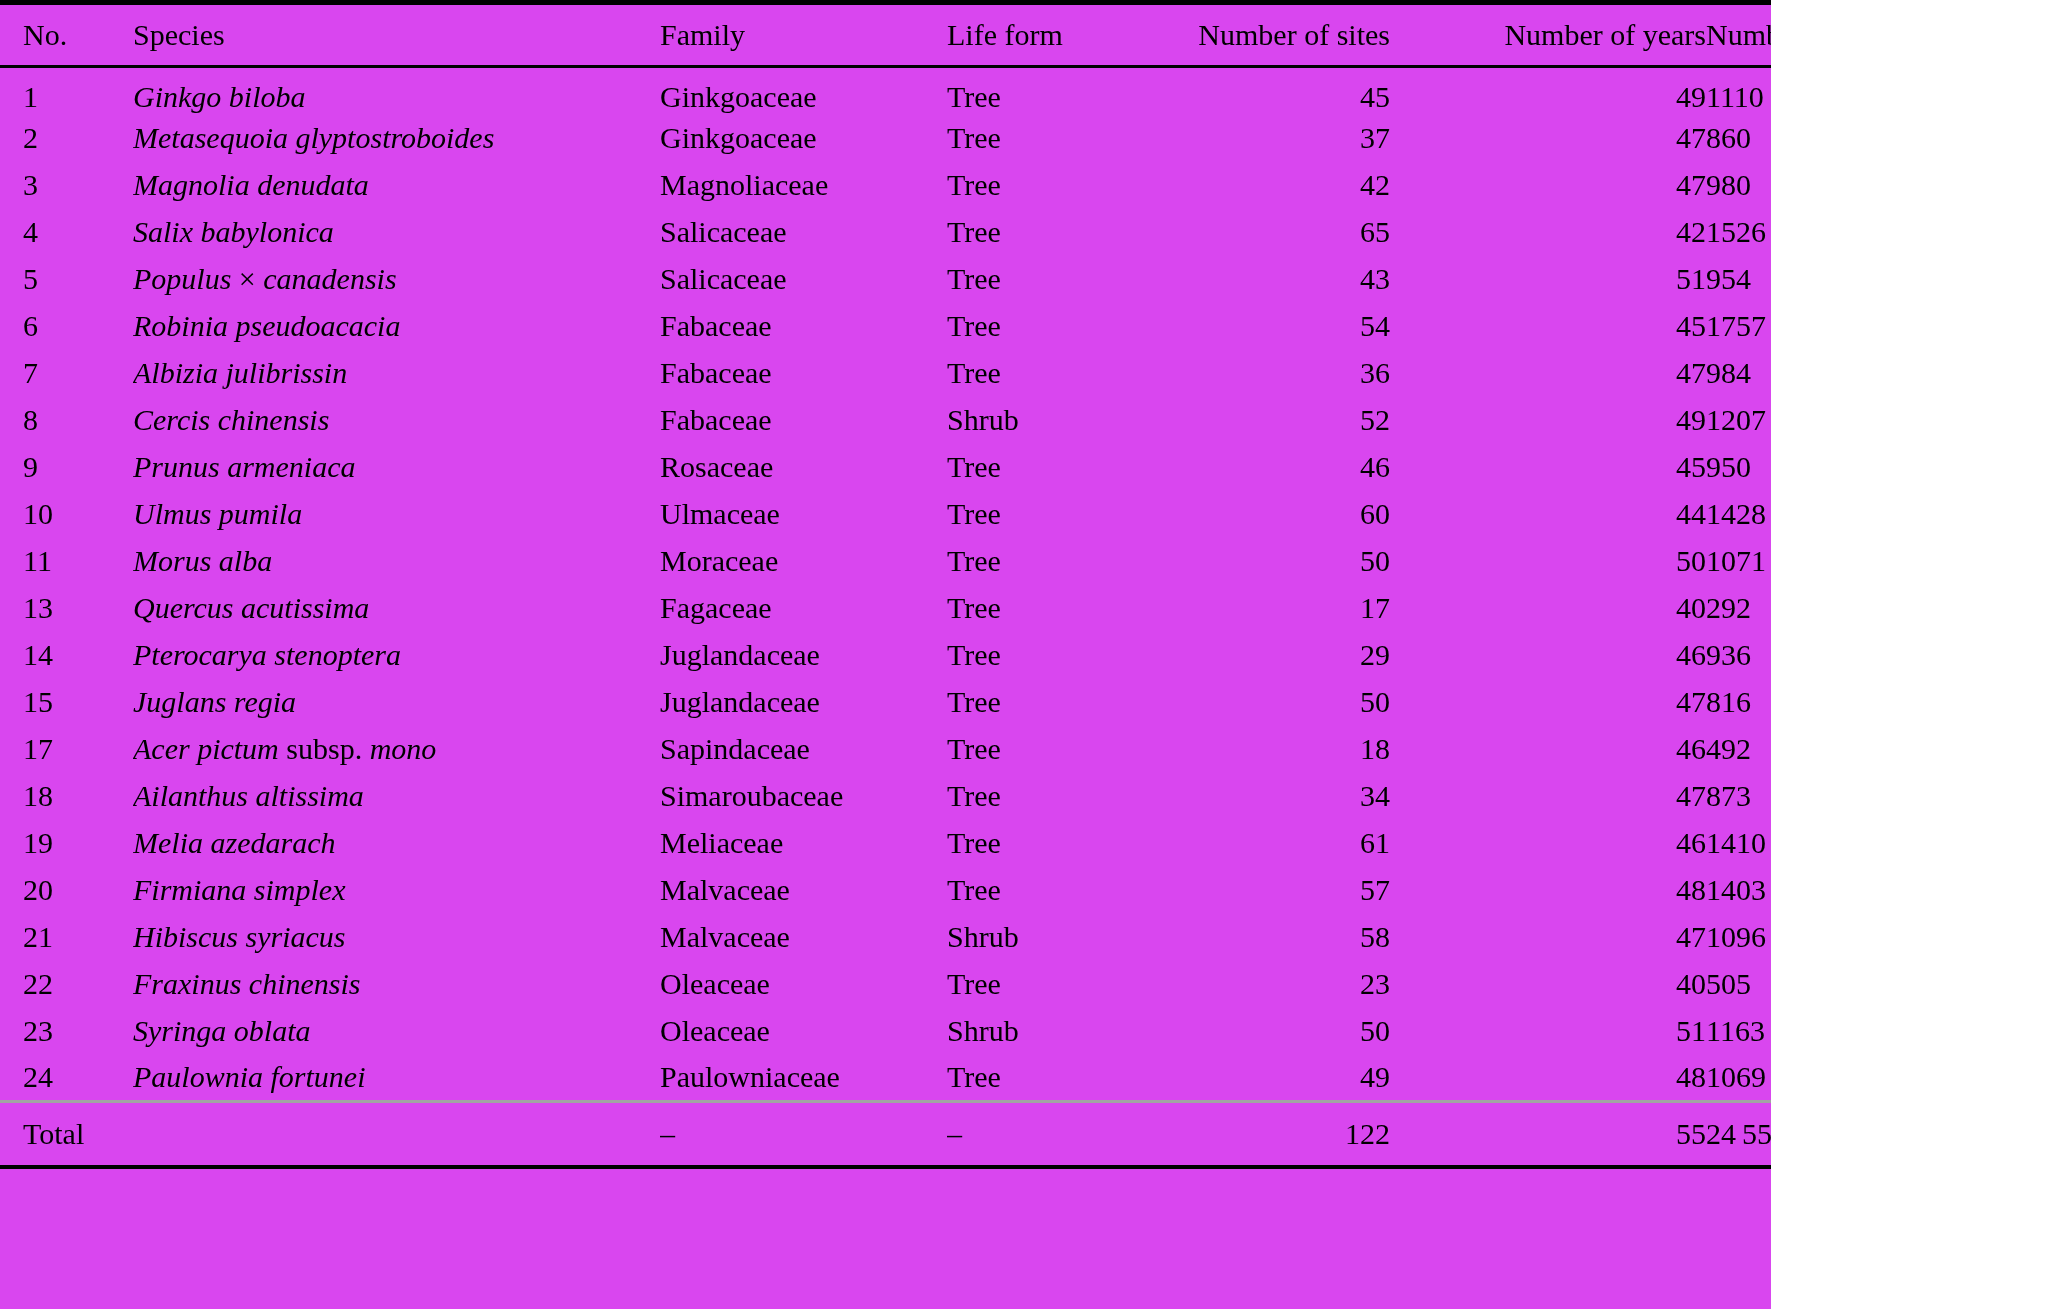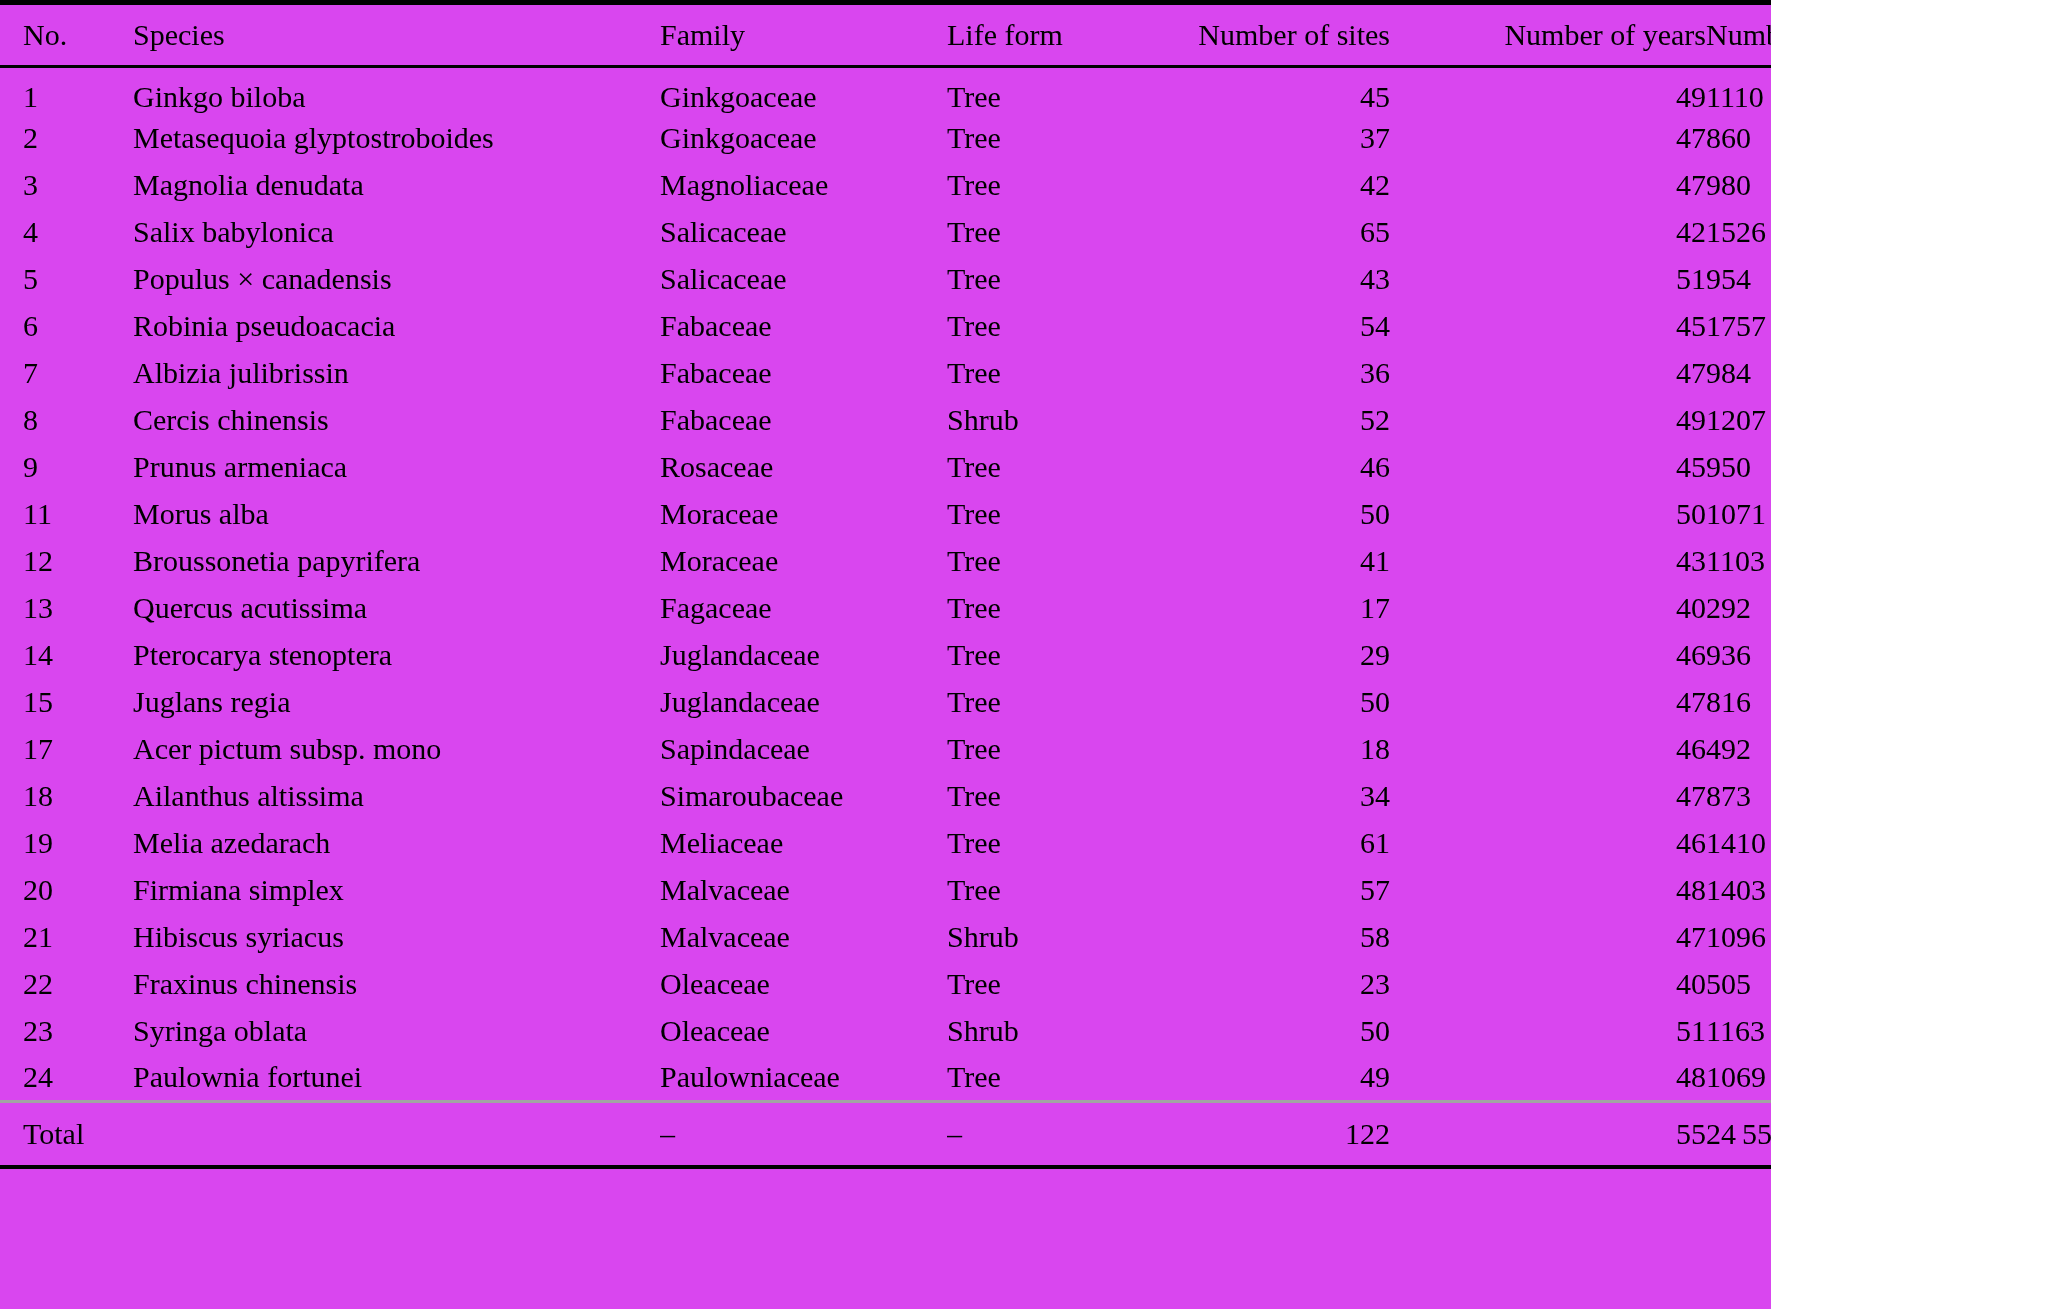--- a/index.html
+++ b/index.html
@@ -40,21 +40,21 @@
   .pad-l { padding-left: 23px; }
   .num { text-align: right; }
   td.last, th.last { padding-right: 14px; text-align: left; }
 
   thead tr { height: 64px; border-bottom: 3px solid #000; }
   tbody tr { height: 47px; }
   tbody tr.first td { padding-top: 12px; }
   tbody tr.last-row td { }
   tfoot tr { height: 66px; border-top: 3px solid #a3a3a3; padding-left: 44px; }
 
-  .it { }
+  .it { font-style: italic; }
 </style>
 </head>
 <body>
 
 <div class="page">
   <table class="species">
     <colgroup>
       <col class="c-no">
         <col class="c-species">
         <col class="c-family">
@@ -151,36 +151,36 @@
         <tr>
         <td class="pad-l">9</td>
         <td><span class="it">Prunus armeniaca</span></td>
         <td>Rosaceae</td>
         <td>Tree</td>
         <td class="num">46</td>
         <td class="num">45</td>
         <td class="num last">950</td>
       </tr>
         <tr>
+        <td class="pad-l">10</td>
+        <td><span class="it">Ulmus pumila</span></td>
+        <td>Ulmaceae</td>
+        <td>Tree</td>
+        <td class="num">60</td>
+        <td class="num">44</td>
+        <td class="num last">1428</td>
+      </tr>
+        <tr>
         <td class="pad-l">11</td>
         <td><span class="it">Morus alba</span></td>
         <td>Moraceae</td>
         <td>Tree</td>
         <td class="num">50</td>
         <td class="num">50</td>
         <td class="num last">1071</td>
-      </tr>
-        <tr>
-        <td class="pad-l">12</td>
-        <td><span class="it">Broussonetia papyrifera</span></td>
-        <td>Moraceae</td>
-        <td>Tree</td>
-        <td class="num">41</td>
-        <td class="num">43</td>
-        <td class="num last">1103</td>
       </tr>
         <tr>
         <td class="pad-l">13</td>
         <td><span class="it">Quercus acutissima</span></td>
         <td>Fagaceae</td>
         <td>Tree</td>
         <td class="num">17</td>
         <td class="num">40</td>
         <td class="num last">292</td>
       </tr>

